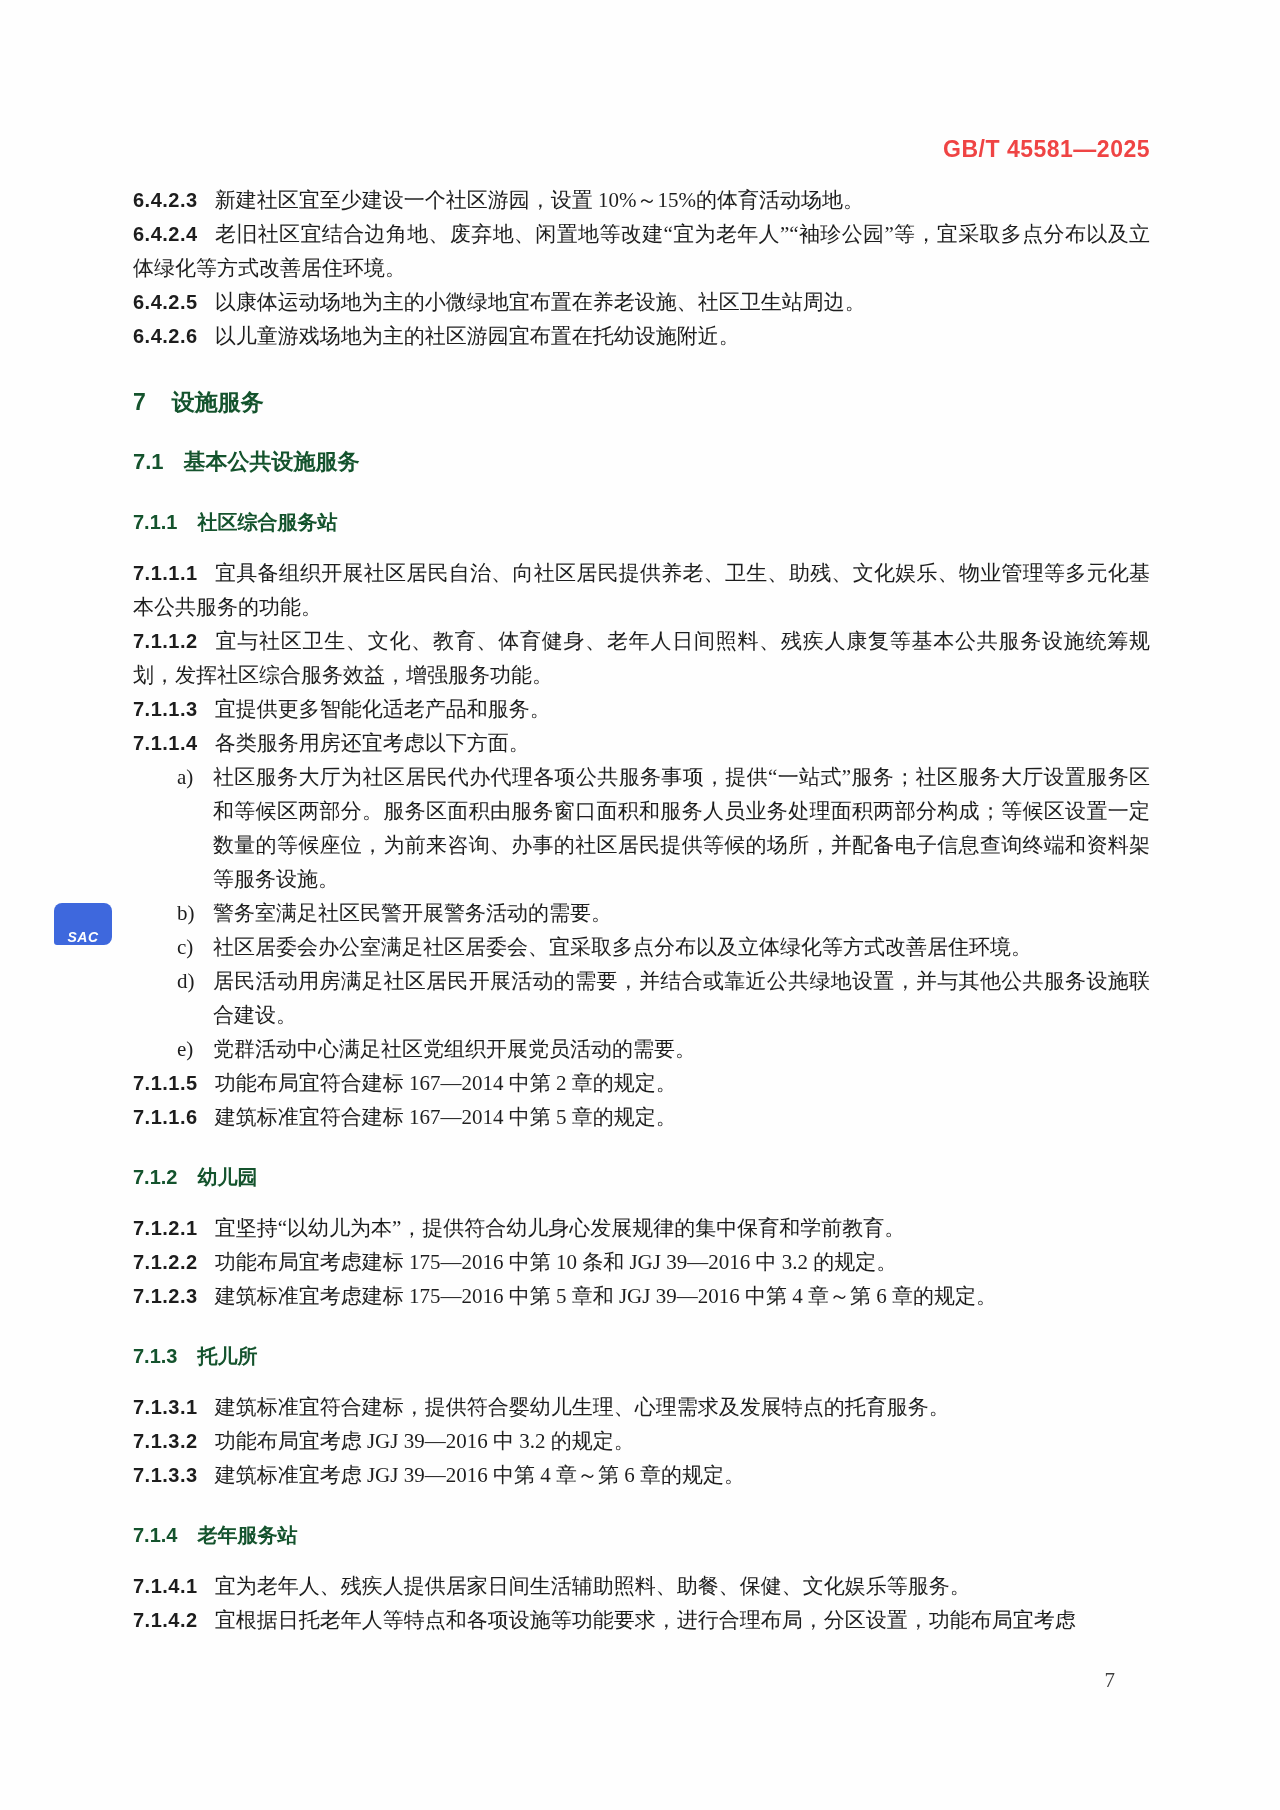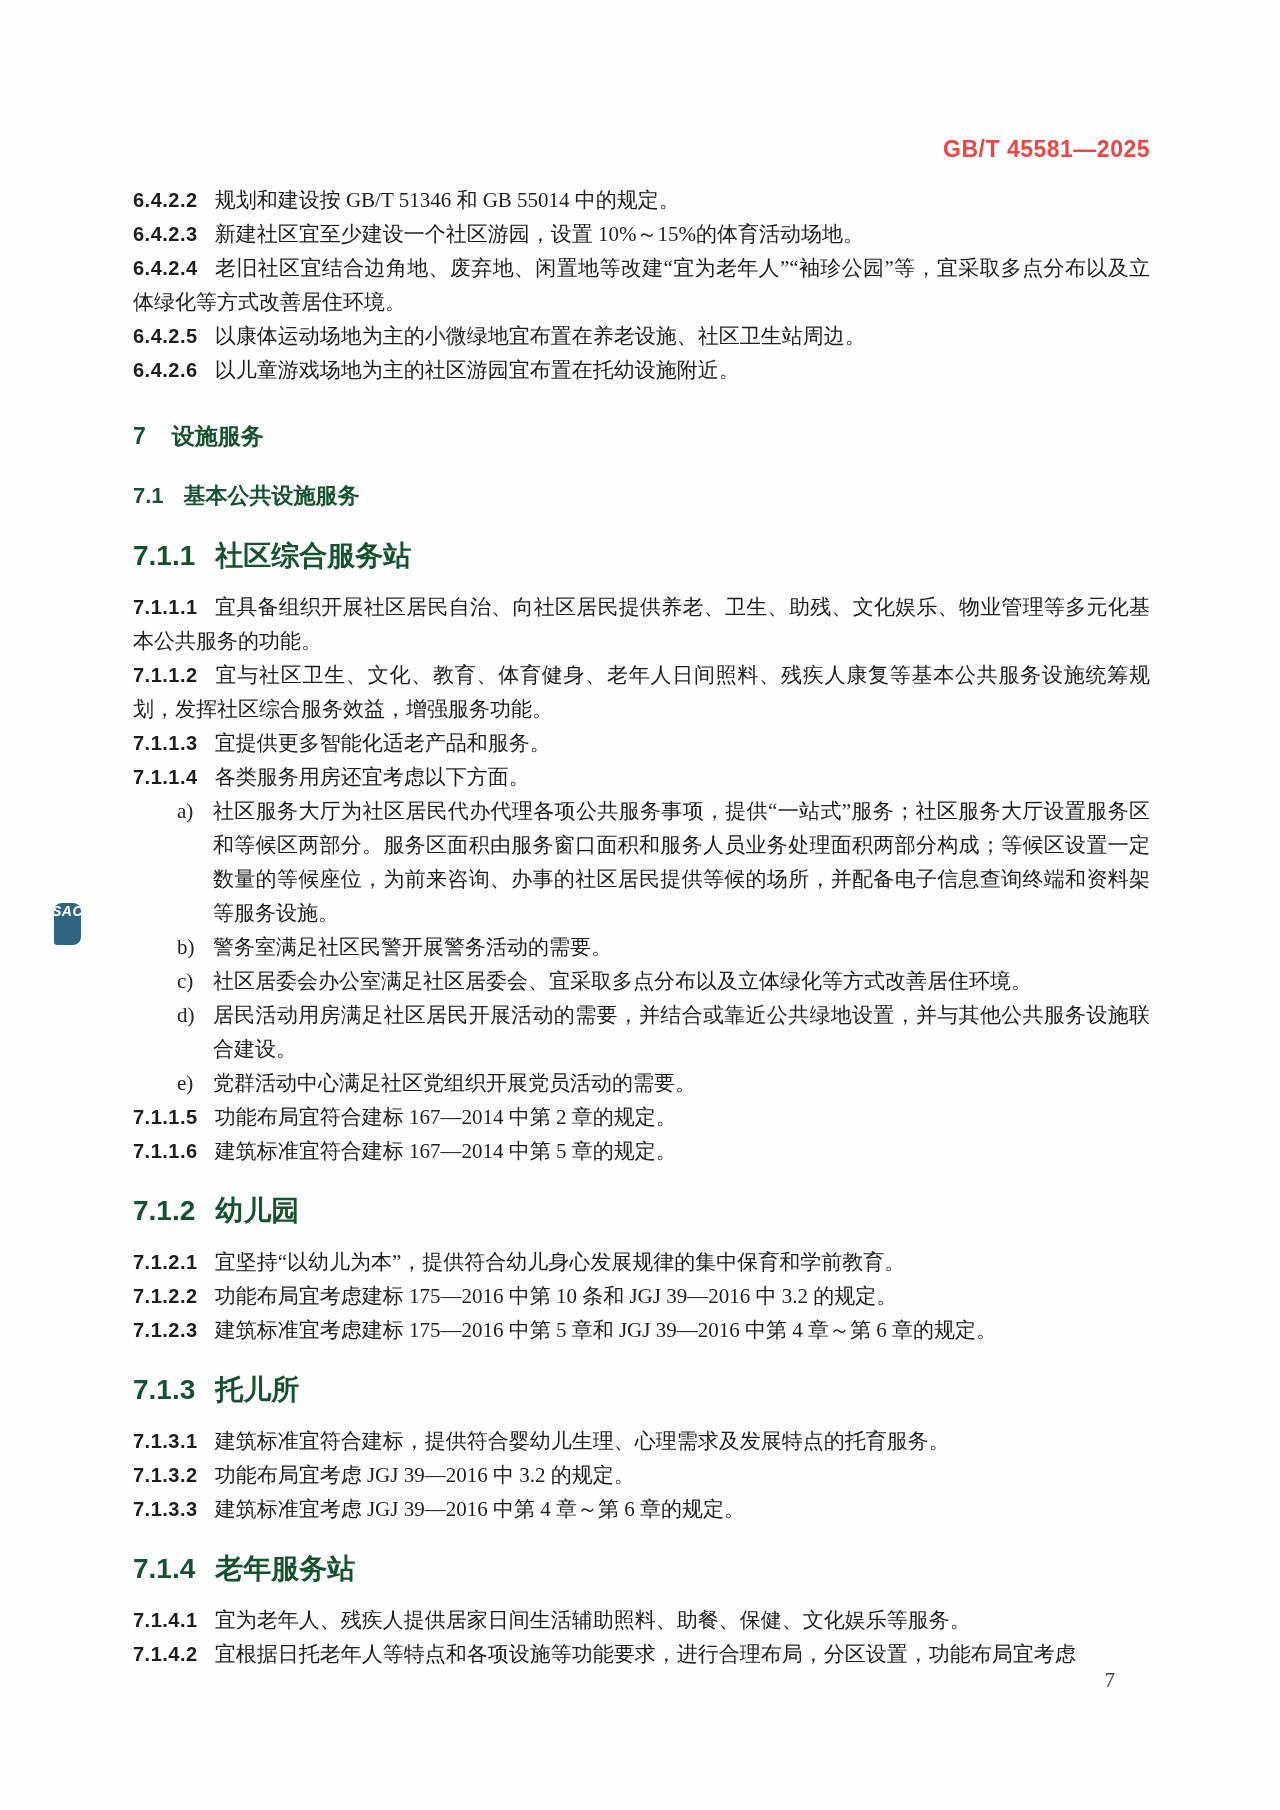--- a/index.html
+++ b/index.html
@@ -42,38 +42,38 @@
   }
   .h1c, .h2c, .h3c {
     font-family:"Liberation Sans", sans-serif;
     font-weight:700;
     margin:0;
     line-height:34px;
     color:#14532d;
   }
   .h1c { font-size:23px; margin-top:32px; margin-bottom:17px; }
   .h2c { font-size:22px; margin-top:26px; margin-bottom:17px; }
-  .h3c { font-size:28px; margin-top:26px; margin-bottom:17px; }
+  .h3c { font-size:20px; margin-top:26px; margin-bottom:17px; }
   .h1c .num { margin-right:26px; }
   .h2c .num, .h3c .num { margin-right:20px; }
   .li {
     display:flex;
     margin:0;
     font-size:21px;
     line-height:34px;
   }
   .li .label { flex:none; width:36px; margin-left:44px; }
   .li .text  { flex:1; text-align:justify; }
   .watermark {
     position:absolute;
     left:54px; top:903px;
-    width:27px; height:42px;
-    background:#0c4a6e;
+    width:58px; height:42px;
+    background:#1d4ed8;
     border-radius:8px 8px 8px 3px;
-    display:flex; align-items:flex-start; justify-content:center;
+    display:flex; align-items:flex-end; justify-content:center;
     opacity:0.85;
   }
   .watermark span {
     font-family:"Liberation Sans", sans-serif;
     font-style:italic;
     font-weight:700;
     font-size:14px;
     color:#ffffff;
     letter-spacing:0.5px;
   }
@@ -89,21 +89,20 @@
 </head>
 <body>
 
 <div class="page">
   <div class="watermark">
     <span>SAC</span>
   </div>
   <div class="content">
     <div class="doc-header">GB/T 45581—2025</div>
     <div class="blocks">
-        <p class="clause"><span class="num">6.4.2.2</span><span class="txt">规划和建设按 GB/T 51346 和 GB 55014 中的规定。</span></p>
         <p class="clause"><span class="num">6.4.2.3</span><span class="txt">新建社区宜至少建设一个社区游园，设置 10%～15%的体育活动场地。</span></p>
         <p class="clause"><span class="num">6.4.2.4</span><span class="txt">老旧社区宜结合边角地、废弃地、闲置地等改建“宜为老年人”“袖珍公园”等，宜采取多点分布以及立体绿化等方式改善居住环境。</span></p>
         <p class="clause"><span class="num">6.4.2.5</span><span class="txt">以康体运动场地为主的小微绿地宜布置在养老设施、社区卫生站周边。</span></p>
         <p class="clause"><span class="num">6.4.2.6</span><span class="txt">以儿童游戏场地为主的社区游园宜布置在托幼设施附近。</span></p>
         <p class="h1c"><span class="num">7</span><span class="title">设施服务</span></p>
         <p class="h2c"><span class="num">7.1</span><span class="title">基本公共设施服务</span></p>
         <p class="h3c"><span class="num">7.1.1</span><span class="title">社区综合服务站</span></p>
         <p class="clause"><span class="num">7.1.1.1</span><span class="txt">宜具备组织开展社区居民自治、向社区居民提供养老、卫生、助残、文化娱乐、物业管理等多元化基本公共服务的功能。</span></p>
         <p class="clause"><span class="num">7.1.1.2</span><span class="txt">宜与社区卫生、文化、教育、体育健身、老年人日间照料、残疾人康复等基本公共服务设施统筹规划，发挥社区综合服务效益，增强服务功能。</span></p>
         <p class="clause"><span class="num">7.1.1.3</span><span class="txt">宜提供更多智能化适老产品和服务。</span></p>

